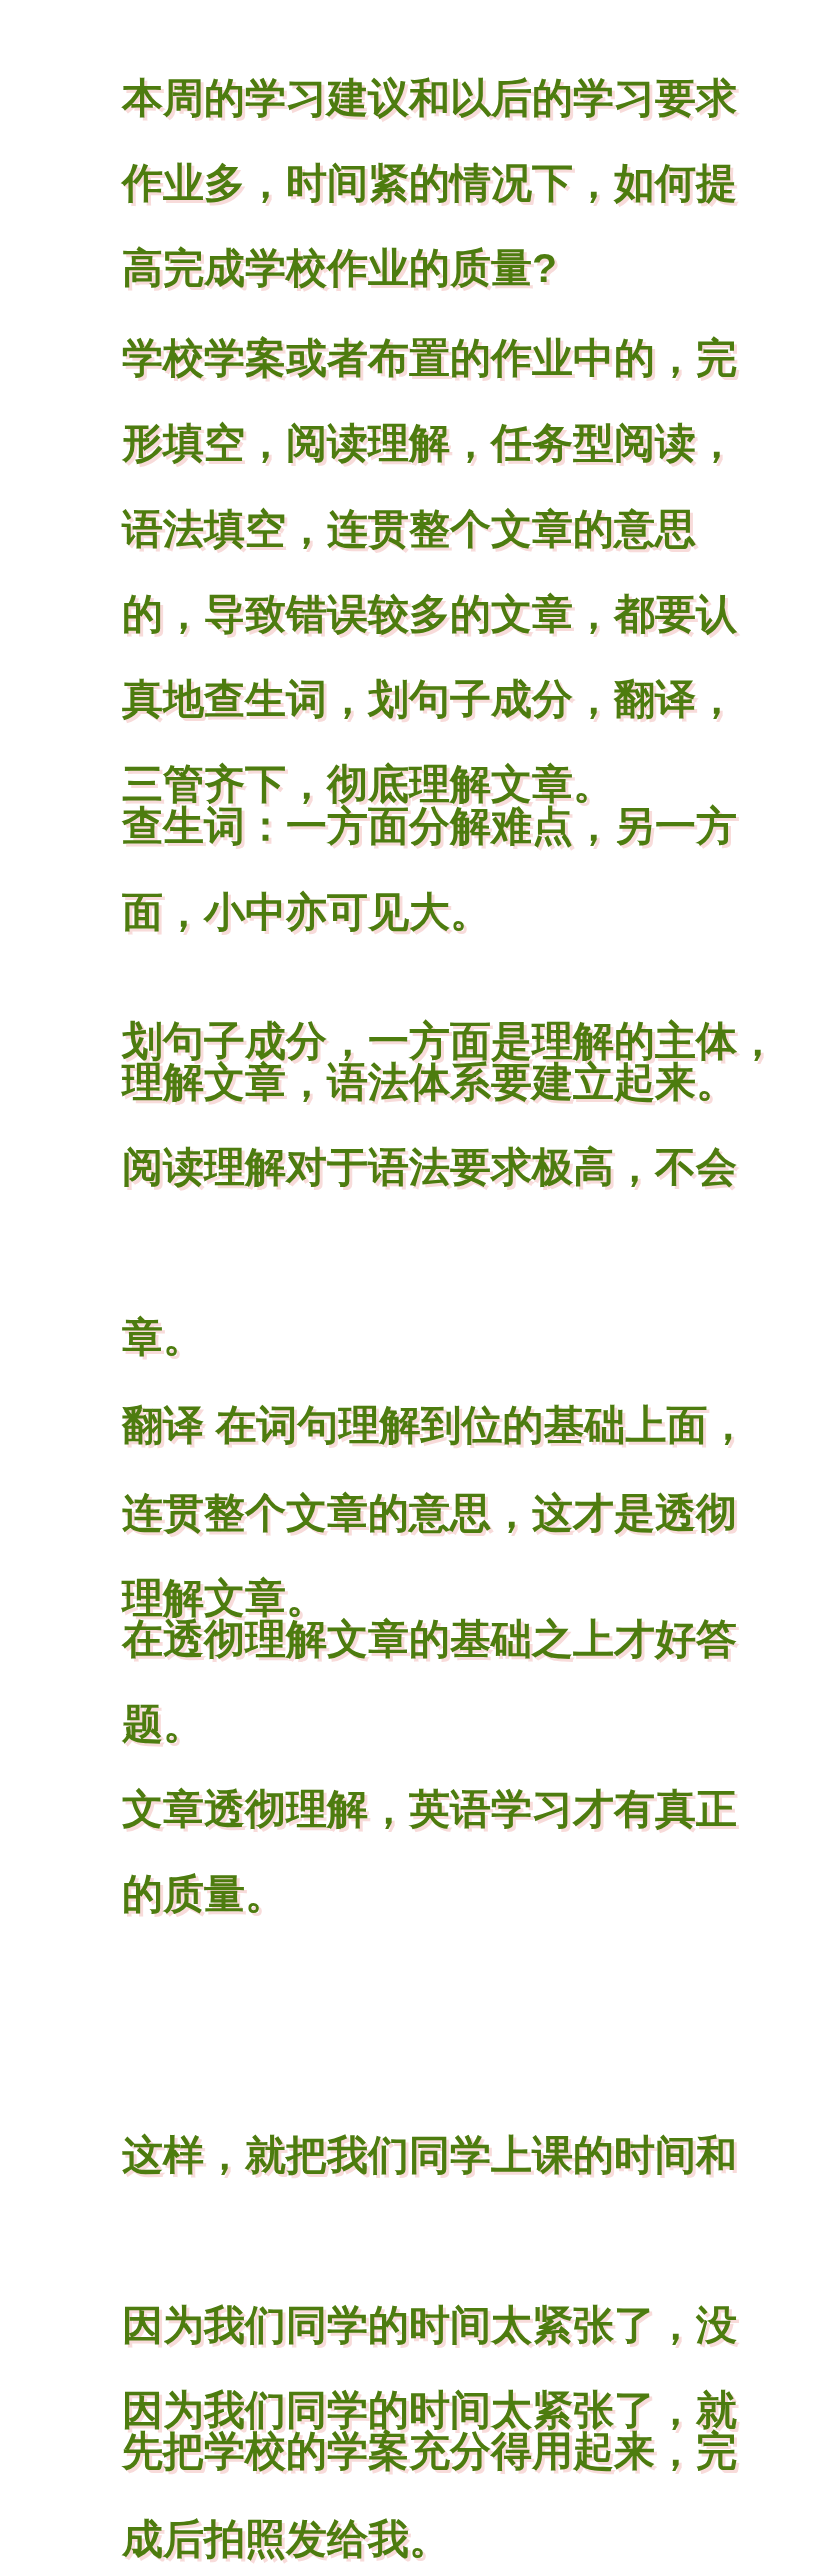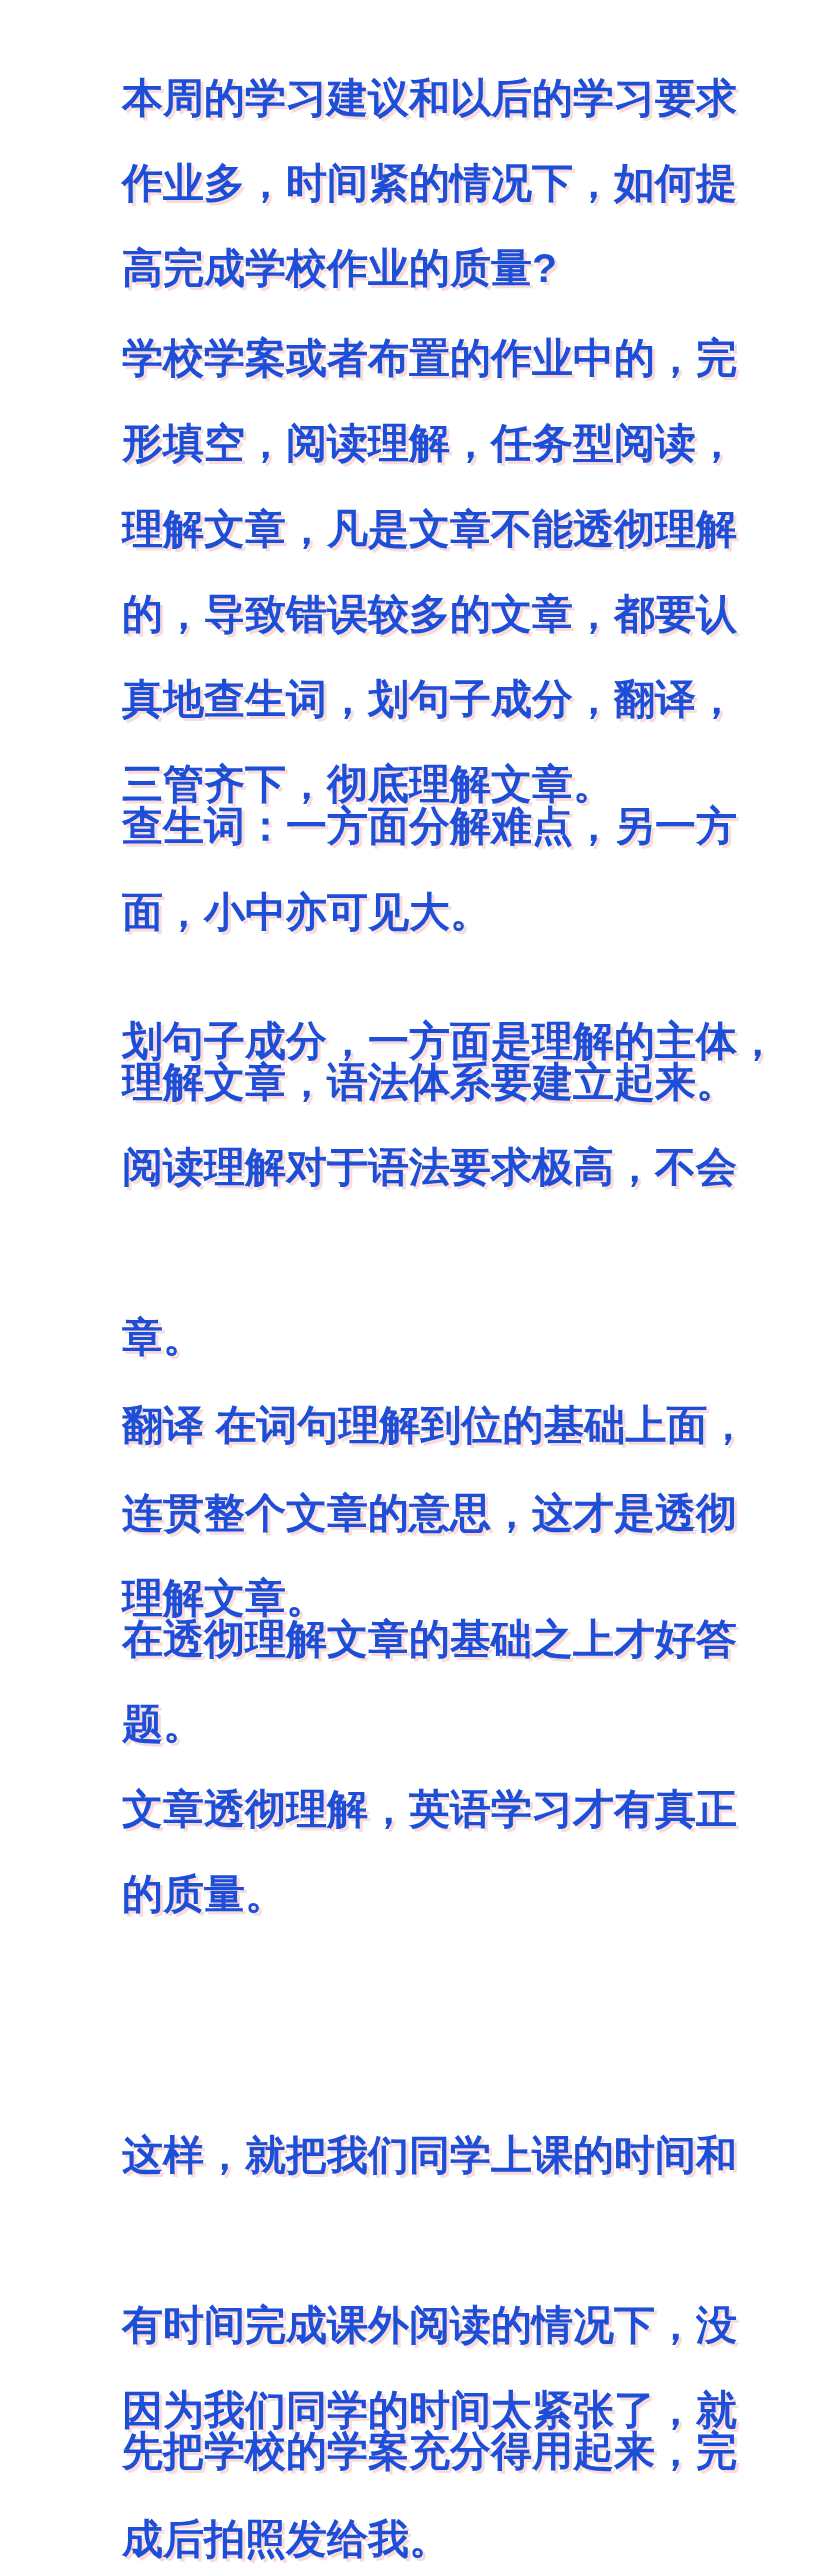--- a/index.html
+++ b/index.html
@@ -14,51 +14,51 @@
     background: #ffffff;
     overflow: hidden;
     font-family: "Liberation Sans", "DejaVu Sans", sans-serif;
   }
   .text-line {
     position: absolute;
     left: 122px;
     font-size: 41px;
     line-height: 41px;
     font-weight: 900;
-    color: #1d4ed8;
+    color: #4d7c0f;
     letter-spacing: 0px;
     white-space: nowrap;
     text-shadow: 3.1px 3.1px 0 rgba(225, 90, 85, 0.22);
   }
 </style>
 </head>
 <body>
 
 <div class="page">
   <div class="text-line" style="top:78px">本周的学习建议和以后的学习要求</div>
   <div class="text-line" style="top:163px">作业多，时间紧的情况下，如何提</div>
   <div class="text-line" style="top:248px">高完成学校作业的质量?</div>
   <div class="text-line" style="top:338px">学校学案或者布置的作业中的，完</div>
   <div class="text-line" style="top:423px">形填空，阅读理解，任务型阅读，</div>
-  <div class="text-line" style="top:509px">理解文章，凡是文章不能透彻理解</div>
+  <div class="text-line" style="top:509px">语法填空，连贯整个文章的意思</div>
   <div class="text-line" style="top:594px">的，导致错误较多的文章，都要认</div>
   <div class="text-line" style="top:679px">真地查生词，划句子成分，翻译，</div>
   <div class="text-line" style="top:764px">三管齐下，彻底理解文章。</div>
   <div class="text-line" style="top:806px">查生词：一方面分解难点，另一方</div>
   <div class="text-line" style="top:892px">面，小中亦可见大。</div>
   <div class="text-line" style="top:1021px">划句子成分，一方面是理解的主体，</div>
   <div class="text-line" style="top:1062px">理解文章，语法体系要建立起来。</div>
   <div class="text-line" style="top:1147px">阅读理解对于语法要求极高，不会</div>
   <div class="text-line" style="top:1317px">章。</div>
   <div class="text-line" style="top:1405px">翻译 在词句理解到位的基础上面，</div>
   <div class="text-line" style="top:1493px">连贯整个文章的意思，这才是透彻</div>
   <div class="text-line" style="top:1578px">理解文章。</div>
   <div class="text-line" style="top:1619px">在透彻理解文章的基础之上才好答</div>
   <div class="text-line" style="top:1704px">题。</div>
   <div class="text-line" style="top:1789px">文章透彻理解，英语学习才有真正</div>
   <div class="text-line" style="top:1874px">的质量。</div>
   <div class="text-line" style="top:2135px">这样，就把我们同学上课的时间和</div>
-  <div class="text-line" style="top:2305px">有时间完成课外阅读的情况下，没</div>
+  <div class="text-line" style="top:2305px">因为我们同学的时间太紧张了，没</div>
   <div class="text-line" style="top:2390px">因为我们同学的时间太紧张了，就</div>
   <div class="text-line" style="top:2519px">成后拍照发给我。</div>
   <div class="text-line" style="top:2431px">先把学校的学案充分得用起来，完</div>
 </div>
 
 
 </body></html>

